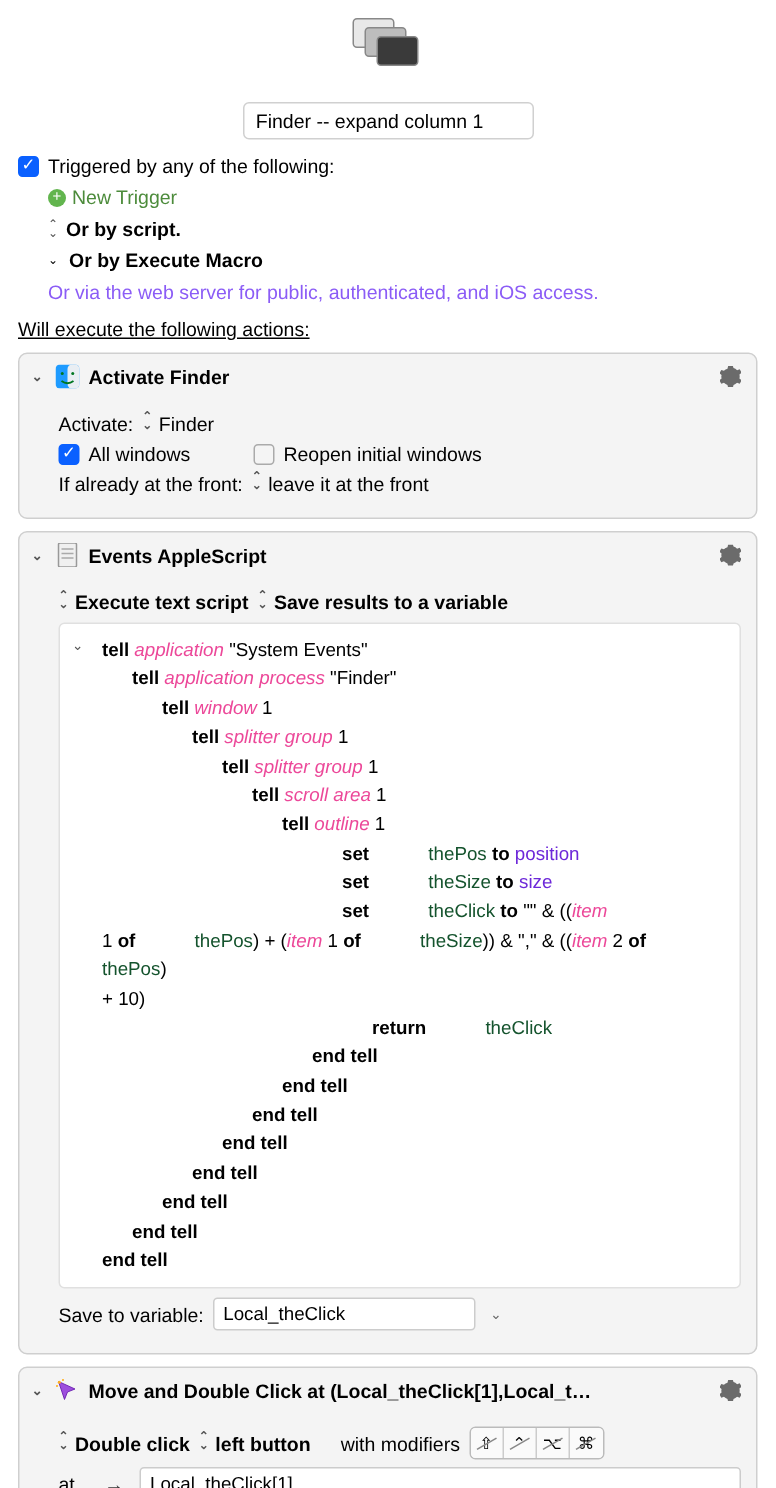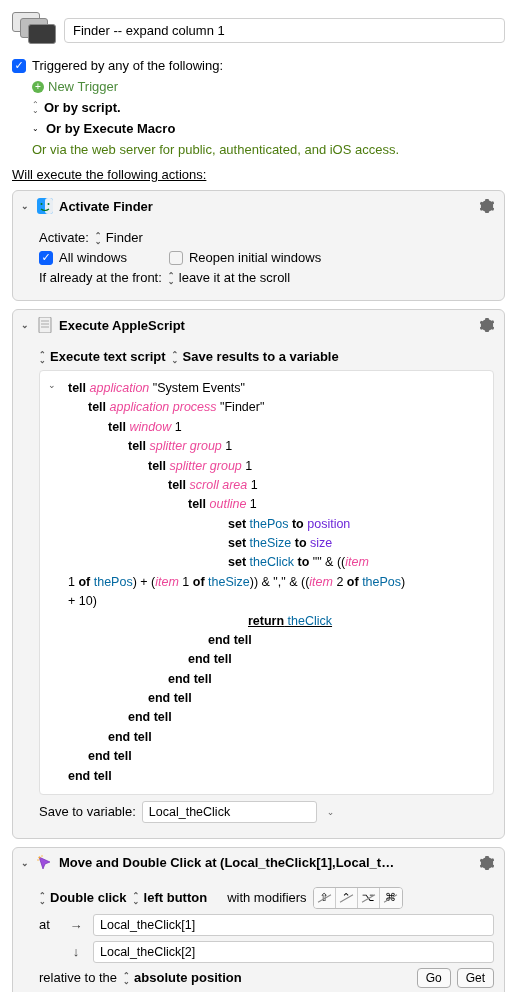--- a/index.html
+++ b/index.html
@@ -5,21 +5,21 @@
   * { box-sizing: border-box; }
   body {
     margin: 0;
     padding: 12px;
     font-family: -apple-system, BlinkMacSystemFont, "Helvetica Neue", Arial, sans-serif;
     font-size: 13px;
     background: #fff;
     color: #000;
     width: 517px;
   }
-  .header-row { display: flex; align-items: center; gap: 4px; margin-bottom: 10px; }
+  .header-row { display: flex; align-items: center; gap: 20px; margin-bottom: 10px; flex-direction: column; }
   .stacked-windows { position: relative; width: 48px; height: 36px; flex-shrink: 0; }
   .sw { position: absolute; width: 28px; height: 20px; border-radius: 3px; border: 1px solid #888; }
   .sw1 { left: 0; top: 0; background: #e8e8e8; }
   .sw2 { left: 8px; top: 6px; background: #bdbdbd; }
   .sw3 { left: 16px; top: 12px; background: #3a3a3a; }
   .title-input {
     flex: 1;
     padding: 4px 8px;
     font-size: 13px;
     border: 1px solid #d0d0d0;
@@ -56,51 +56,51 @@
   .card-icon { width: 16px; height: 16px; display: inline-flex; align-items: center; justify-content: center; }
   .gear {
     margin-left: auto;
     width: 18px; height: 18px;
     display: inline-flex; align-items: center; justify-content: center;
     color: #6b6b6b;
     cursor: pointer;
   }
   .card-body { padding: 4px 10px 10px 26px; }
   .line { display: flex; align-items: center; gap: 6px; margin: 5px 0; flex-wrap: wrap; }
-  .inline-popup { display: inline-flex; align-items: flex-end; gap: 3px; font-weight: 600; }
+  .inline-popup { display: inline-flex; align-items: flex-start; gap: 3px; font-weight: 600; }
   .inline-popup .updown { font-size: 8px; color: #555; }
   .plain { font-weight: 400; }
   .code-block {
     background: #fff;
     border: 1px solid #e0e0e0;
     border-radius: 4px;
     padding: 8px 8px 8px 28px;
     font-family: -apple-system, "Helvetica Neue", Arial, sans-serif;
     font-size: 12.5px;
     line-height: 1.55;
     position: relative;
     margin: 6px 0;
     color: #000;
   }
   .code-disclose { position: absolute; left: 8px; top: 8px; font-size: 9px; color: #555; }
   .code-block .b { font-weight: 700; }
   .code-block .blue { color: #ec4899; }
   .code-block .str { }
-  .code-block .grn { color: #0369a1; }
+  .code-block .grn { color: #14532d; padding-left: 36px; }
   .code-block .purple { color: #6d28d9; }
   .code-block .i { font-style: italic; }
   .code-block .t1 { padding-left: 20px; }
   .code-block .t2 { padding-left: 40px; }
   .code-block .t3 { padding-left: 60px; }
   .code-block .t4 { padding-left: 80px; }
   .code-block .t5 { padding-left: 100px; }
   .code-block .t6 { padding-left: 120px; }
   .code-block .t7 { padding-left: 140px; }
   .code-block .t8 { padding-left: 160px; }
-  .code-block .t9 { padding-left: 180px; text-decoration: underline; }
+  .code-block .t9 { padding-left: 180px; }
   .text-input {
     border: 1px solid #ccc;
     border-radius: 3px;
     background: #fff;
     padding: 3px 6px;
     font-size: 12.5px;
     min-width: 150px;
   }
   .chev-only { font-size: 9px; color: #666; display: inline-block; padding: 0 2px 0 4px; }
   .arrow-box {
@@ -112,21 +112,21 @@
   .mod-btn:last-child { border-right: none; }
   .mod-btn::after { content: ""; position: absolute; left: 3px; top: 10px; width: 15px; height: 1px; background: #888; transform: rotate(-30deg); }
   .small-btn {
     border: 1px solid #aaa;
     border-radius: 4px;
     background: #fafafa;
     padding: 2px 8px;
     font-size: 12px;
   }
   .text-input.wide { flex: 1; min-width: 0; }
-  .muted { color: #4d7c0f; margin: 6px 0 6px 20px; }
+  .muted { color: #8b5cf6; margin: 6px 0 6px 20px; }
   .cursor-ico svg { display: block; }
 </style>
 </head>
 <body>
 
 <div class="header-row">
   <div class="stacked-windows">
     <div class="sw sw1"></div>
       <div class="sw sw2"></div>
       <div class="sw sw3"></div>
@@ -185,38 +185,38 @@
       <span class="checkbox checked"></span>
       <span>All windows</span>
       <span style="width:30px"></span>
       <span class="checkbox"></span>
       <span>Reopen initial windows</span>
     </div>
     <div class="line">
       <span>If already at the front:</span>
       <span class="inline-popup">
         <span class="updown"></span>
-          <span class="plain">leave it at the scroll</span>
+          <span class="plain">leave it at the front</span>
       </span>
     </div>
   </div>
 </div>
 
 <div class="action-card">
   <div class="card-header">
     <span class="disclose">⌄</span>
     <span class="card-icon">
       <svg width="14" height="16" viewBox="0 0 14 16">
           <rect x="1" y="0" width="12" height="16" rx="1" fill="#f0f0f0" stroke="#999"></rect>
           <line x1="3" y1="4" x2="11" y2="4" stroke="#aaa"></line>
           <line x1="3" y1="7" x2="11" y2="7" stroke="#aaa"></line>
           <line x1="3" y1="10" x2="11" y2="10" stroke="#aaa"></line>
         </svg>
     </span>
-    <span>Execute AppleScript</span>
+    <span>Events AppleScript</span>
     <span class="gear">
       <svg width="14" height="14" viewBox="0 0 16 16" fill="#6b6b6b">
           <path d="M8 5a3 3 0 100 6 3 3 0 000-6zm7 3a7 7 0 00-.2-1.6l1.7-1.3-1.5-2.6-2 .7a7 7 0 00-2.7-1.6L9.8 0H6.2l-.5 2.1A7 7 0 003 3.7l-2-.7L-.5 5.6l1.7 1.3A7 7 0 001 8c0 .6.1 1.1.2 1.6L-.5 10.9l1.5 2.6 2-.7a7 7 0 002.7 1.6l.5 2.1h3.6l.5-2.1a7 7 0 002.7-1.6l2 .7 1.5-2.6-1.7-1.3c.1-.5.2-1 .2-1.6z"></path>
         </svg>
     </span>
   </div>
   <div class="card-body">
     <div class="line">
       <span class="inline-popup">
         <span class="updown"></span>

